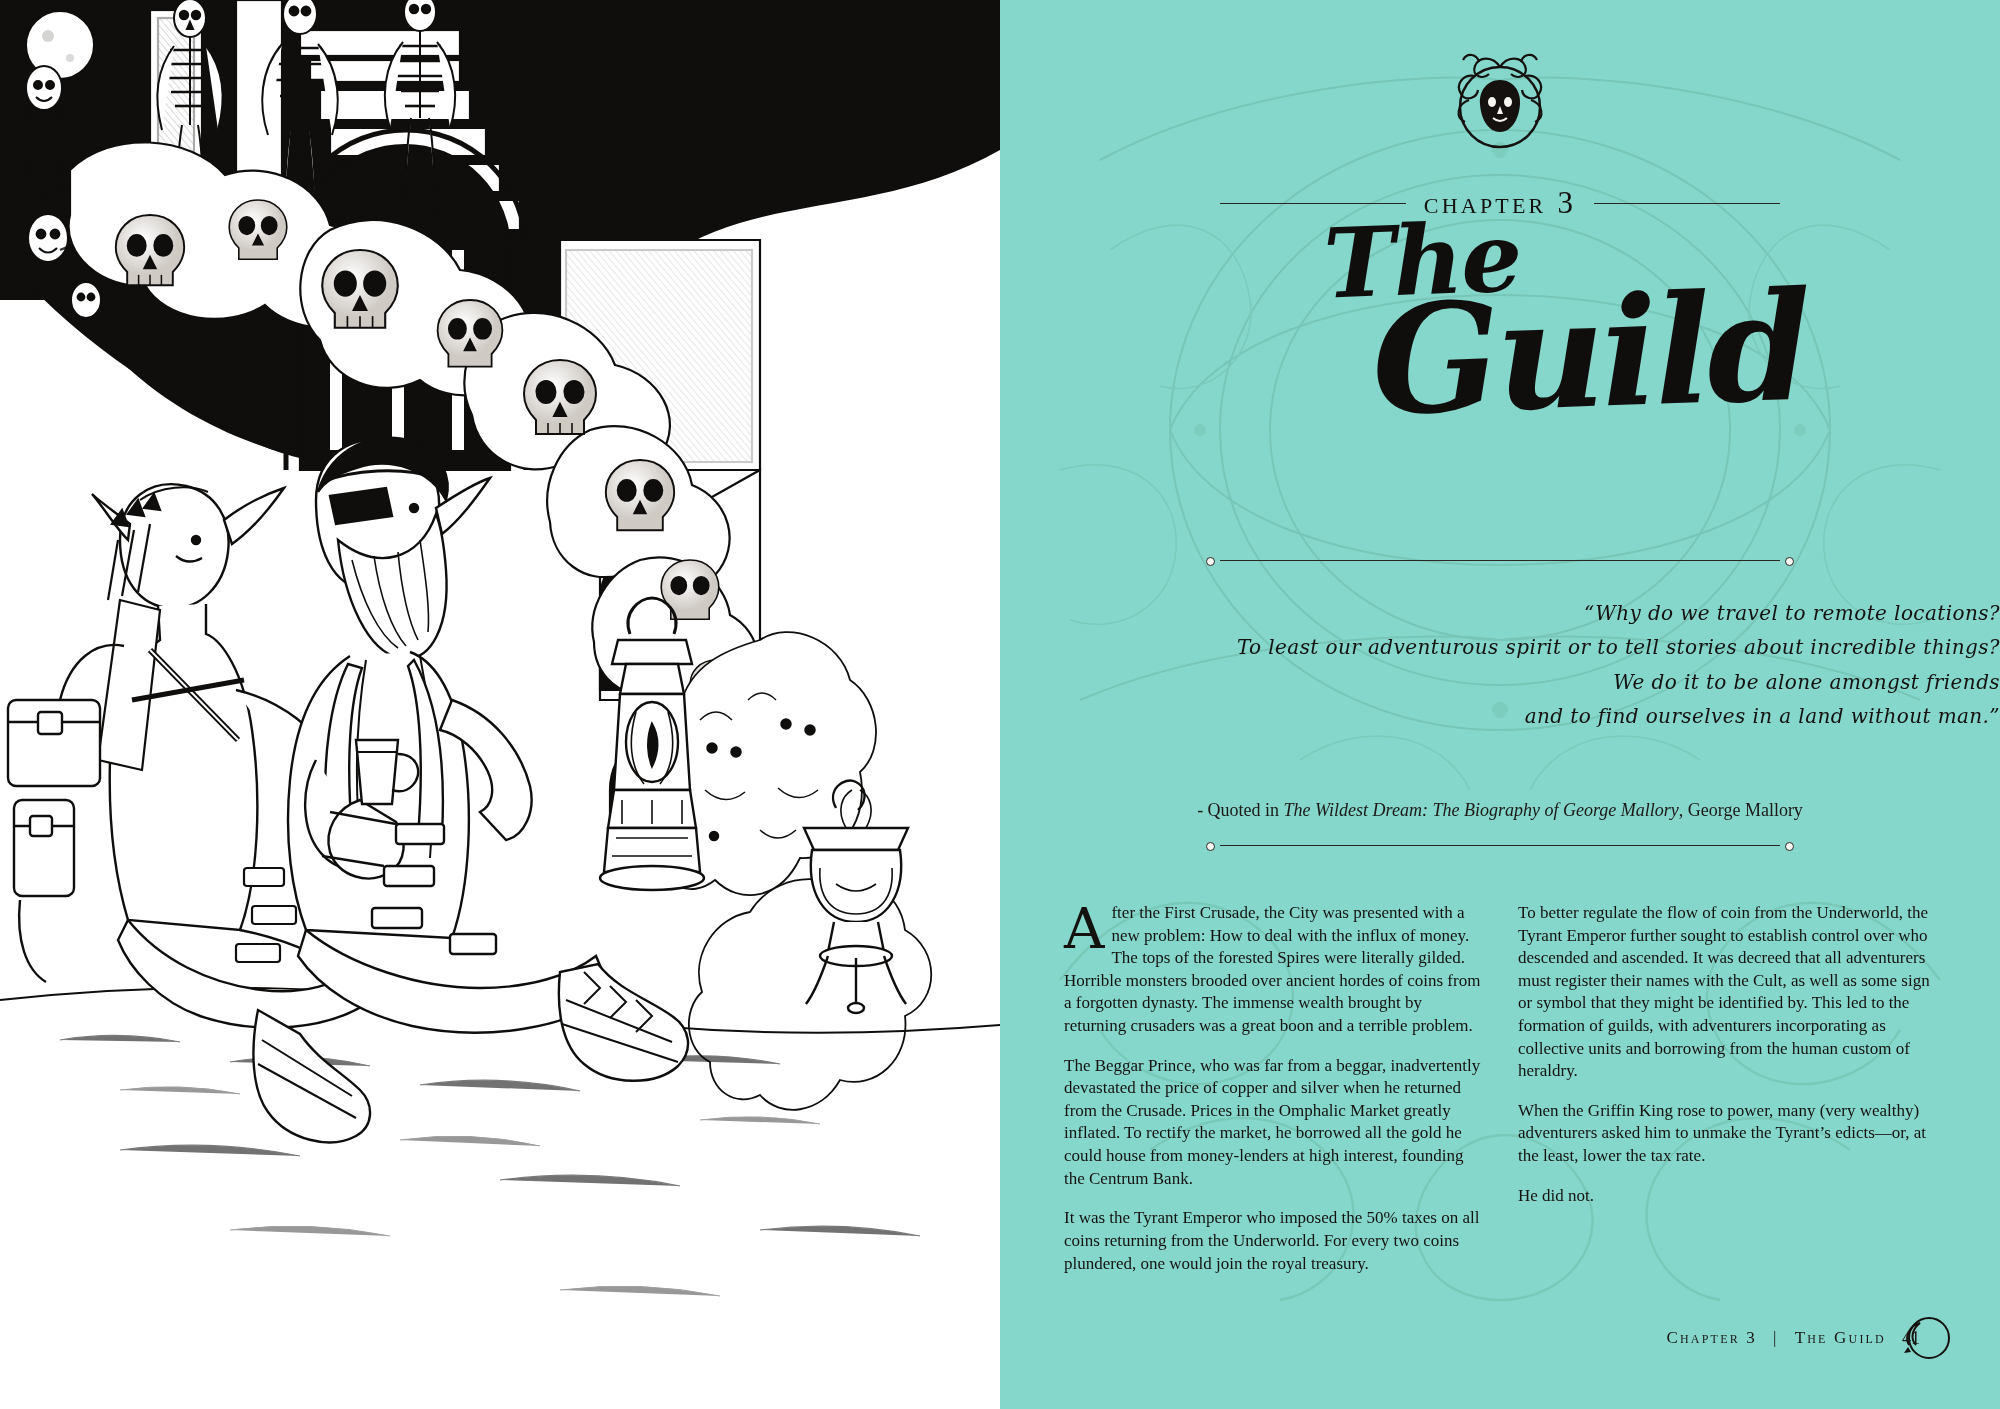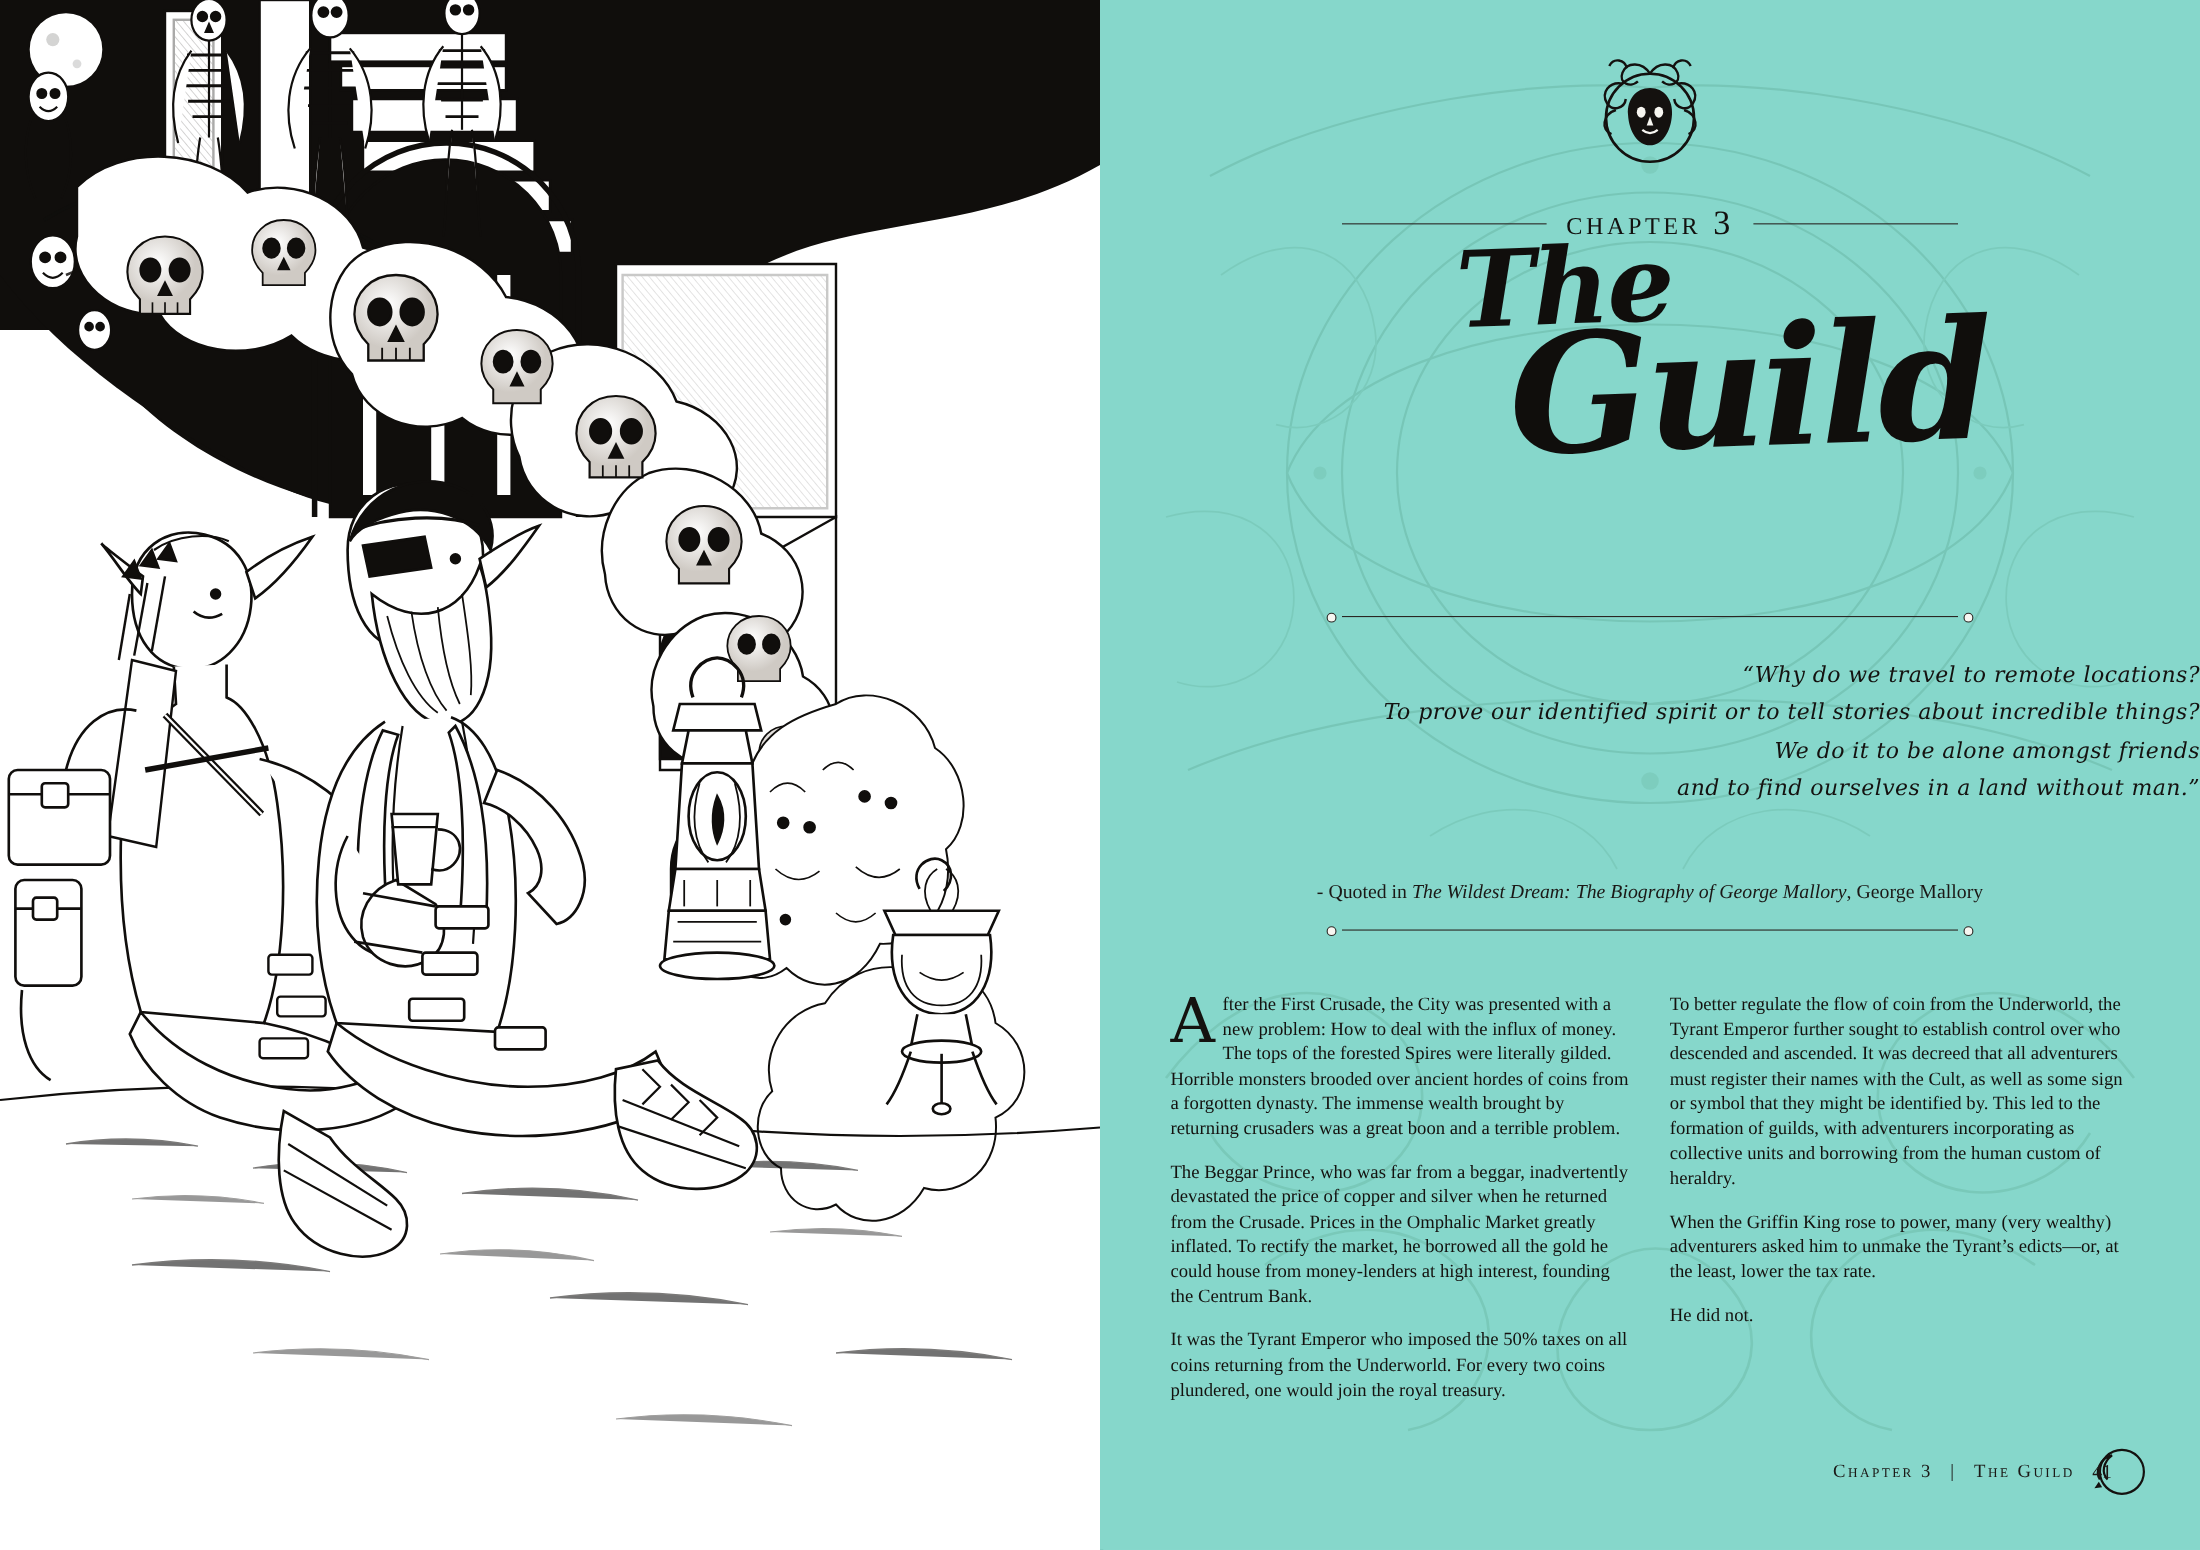--- a/index.html
+++ b/index.html
@@ -736,21 +736,21 @@
         </div>
       </div>
 
       <div class="title-rule">
         <span class="rule-dot l"></span>
         <span class="rule-dot r"></span>
       </div>
 
       <div class="quote">
         <span class="ln">“Why do we travel to remote locations?</span>
-        <span class="ln">To prove our identified spirit or to tell stories about incredible things?</span>
+        <span class="ln">To least our adventurous spirit or to tell stories about incredible things?</span>
         <span class="ln">We do it to be alone amongst friends</span>
         <span class="ln">and to find ourselves in a land without man.”</span>
       </div>
 
       <div class="attrib">
         <span>- Quoted in </span><span class="ital">The Wildest Dream: The Biography of George Mallory</span><span>, George Mallory</span>
       </div>
 
       <div class="title-rule lower">
         <span class="rule-dot l"></span>

